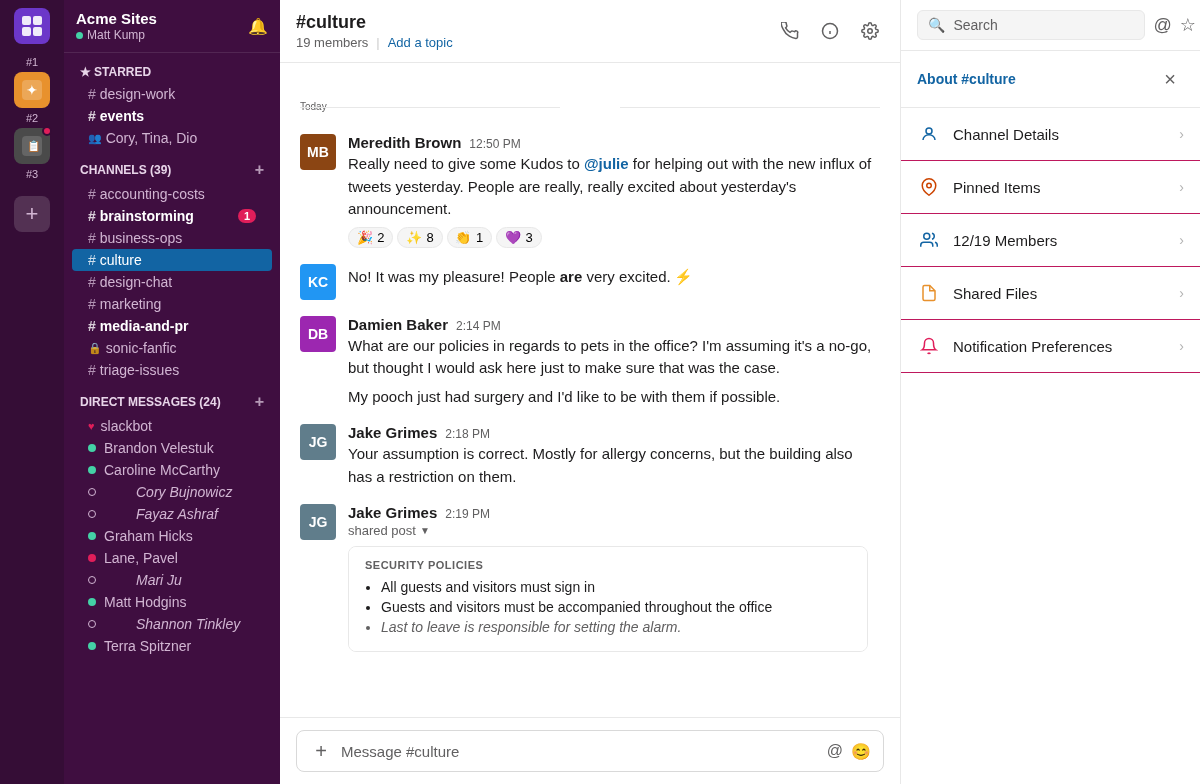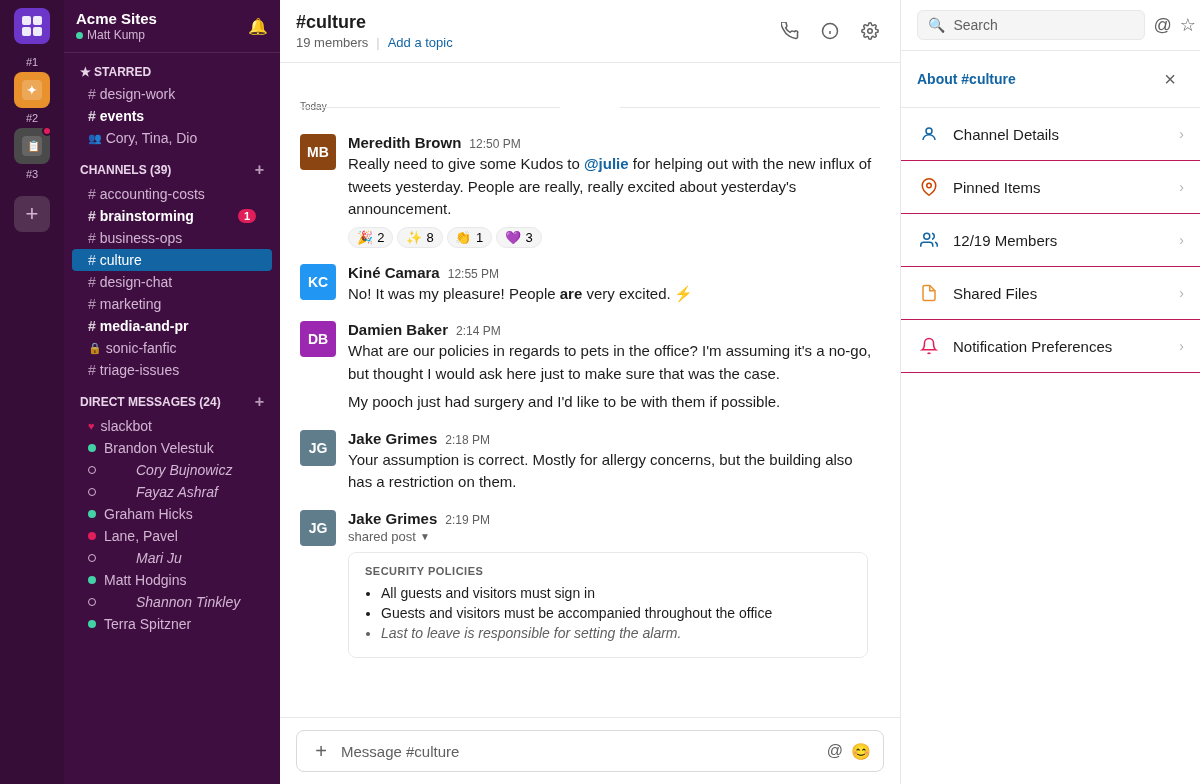--- a/index.html
+++ b/index.html
@@ -229,20 +229,24 @@
         <span class="add-icon">+</span>
       </div>
       <div class="sidebar-item">
         <span style="margin-right:6px;font-size:11px;color:#e01e5a;">♥</span>
         <span>slackbot</span>
       </div>
       <div class="sidebar-item">
         <div class="status-dot online"></div>
         <span>Brandon Velestuk</span>
       </div>
+      <div class="sidebar-item">
+        <div class="status-dot online"></div>
+        <span>Caroline McCarthy</span>
+      </div>
       <div class="sidebar-item italic-item">
         <div class="status-dot offline"></div>
         <span>Cory Bujnowicz</span>
       </div>
       <div class="sidebar-item italic-item">
         <div class="status-dot offline"></div>
         <span>Fayaz Ashraf</span>
       </div>
       <div class="sidebar-item">
         <div class="status-dot online"></div>
@@ -324,24 +328,20 @@
           <div class="reaction">✨ <span>8</span></div>
           <div class="reaction">👏 <span>1</span></div>
           <div class="reaction">💜 <span>3</span></div>
         </div>
       </div>
     </div>
 
     <div class="message">
       <div class="avatar-placeholder" style="background:#2196F3;">KC</div>
       <div class="message-content">
-        <div class="message-header">
-          <span class="message-author">Kiné Camara</span>
-          <span class="message-time">12:55 PM</span>
-        </div>
         <div class="message-text">
           No! It was my pleasure! People <strong>are</strong> very excited. ⚡
         </div>
       </div>
     </div>
 
     <div class="message">
       <div class="avatar-placeholder" style="background:#9C27B0;">DB</div>
       <div class="message-content">
         <div class="message-header">

